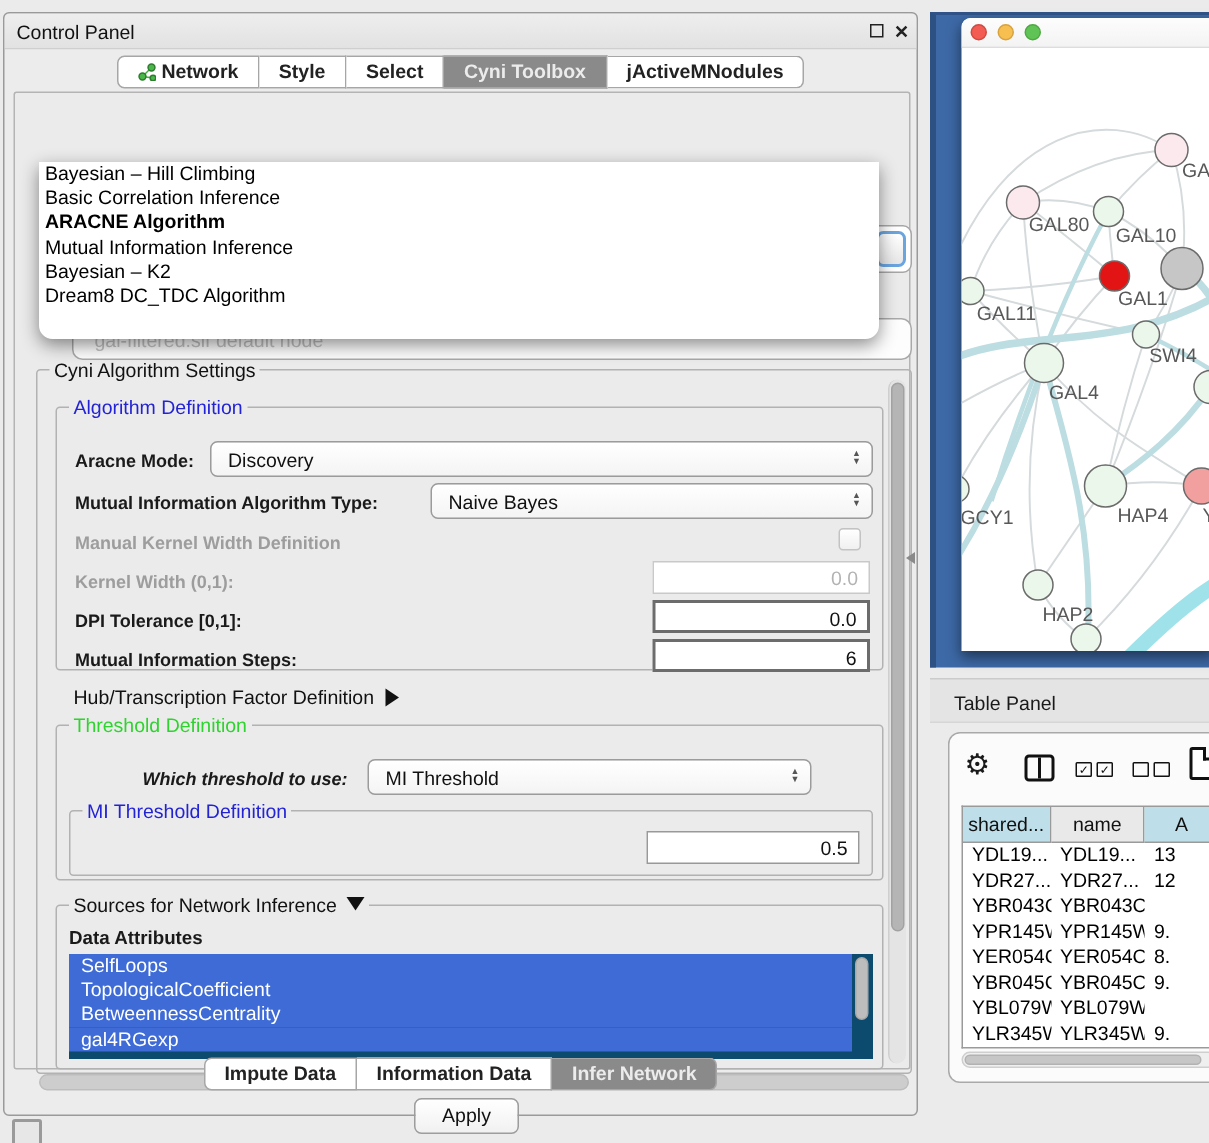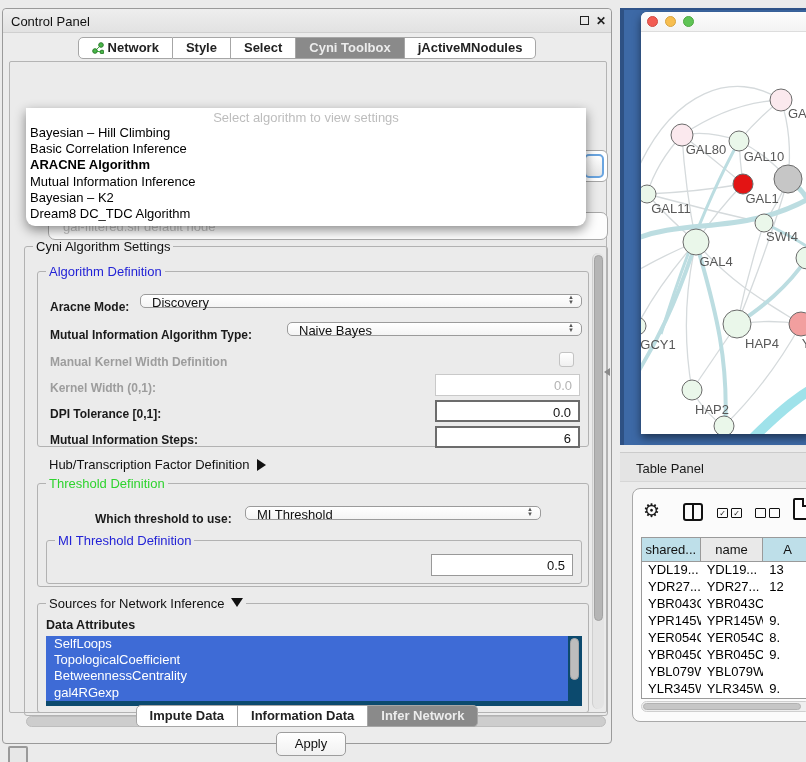--- a/index.html
+++ b/index.html
@@ -56,21 +56,21 @@
 
   #settings-group { left:14px; top:184px; width:584px; height:470px; }
   #algdef-group   { left:12px; top:24px;  width:552px; height:176px; }
   #threshold-group{ left:12px; top:236px; width:552px; height:104px; }
   #mithr-group    { left:8px;  top:56px;  width:536px; height:44px; }
   #sources-group  { left:12px; top:356px; width:552px; height:110px; }
 
   .lbl { position:absolute; font-size:12px; font-weight:bold; color:#1a1a1a; white-space:nowrap; }
   .lbl.dis { color:#9d9d9d; }
   .combo { position:absolute; background:linear-gradient(#fff,#f4f4f4); border:1px solid #9b9b9b;
-    border-radius:5px; height:14px; display:flex; }
+    border-radius:5px; height:24px; display:flex; align-items:center; }
   .combo .ctext { font-size:13px; color:#111; padding-left:11px; flex:1; }
   .stepper { width:16px; display:flex; flex-direction:column; align-items:center; line-height:5px;
     font-size:6px; color:#555; padding-right:4px; }
   .field { position:absolute; background:#fff; font-size:13px; color:#111; text-align:right;
     padding:3px 7px 0 0; height:22px; }
   .field.light { border:1px solid #c9c9c9; color:#b3b3b3; }
   .field.dark { border:2px solid #6c6c6c; }
   .field.mid { border:1px solid #999; }
   .checkbox { position:absolute; width:15px; height:15px; background:linear-gradient(#fff,#f0f0f0);
     border:1px solid #c3c3c3; border-radius:3px; }
@@ -186,21 +186,20 @@
   <div id="cp-content">
 
     <div id="net-combo-behind">
       <span class="ghost-text">gal-filtered.sif default node</span>
     </div>
     <div id="focused-combo-behind">
       <span class="stepper-box"></span>
     </div>
 
     <div id="algo-dropdown">
-      <div id="dd-placeholder">Select algorithm to view settings</div>
       <div id="dd-list">
           <div class="dd-item">Bayesian – Hill Climbing</div>
           <div class="dd-item">Basic Correlation Inference</div>
           <div class="dd-item hl">ARACNE Algorithm</div>
           <div class="dd-item">Mutual Information Inference</div>
           <div class="dd-item">Bayesian – K2</div>
           <div class="dd-item">Dream8 DC_TDC Algorithm</div>
         </div>
     </div>
 
@@ -226,21 +225,21 @@
         <span class="lbl" style="left:12px; top:135px;">DPI Tolerance [0,1]:</span>
         <div class="field dark" style="left:397px; top:128px; width:145px;">0.0</div>
         <span class="lbl" style="left:12px; top:161px;">Mutual Information Steps:</span>
         <div class="field dark" style="left:397px; top:154px; width:145px;">6</div>
       </div>
 
       <span style="position:absolute; left:24px; top:210px; font-size:13px; color:#111;"><span>Hub/Transcription Factor Definition</span><span class="tri-right"></span></span>
 
       <div id="threshold-group" class="group">
         <span class="legend green">Threshold Definition</span>
-        <span class="lbl" style="left:57px; top:28px;">Which threshold to use:</span>
+        <span class="lbl" style="left:57px; top:28px;font-style:italic;">Which threshold to use:</span>
         <div class="combo" style="left:207px; top:22px; width:296px;">
           <span class="ctext">MI Threshold</span>
           <span class="stepper">▲<br>▼</span>
         </div>
         <div id="mithr-group" class="group">
           <span class="legend blue">MI Threshold Definition</span>
           <span class="lbl" style="left:12px; top:18px;margin-top:36px;">Mutual Information Threshold:</span>
           <div class="field mid" style="left:384px; top:13px; width:142px;">0.5</div>
         </div>
       </div>

